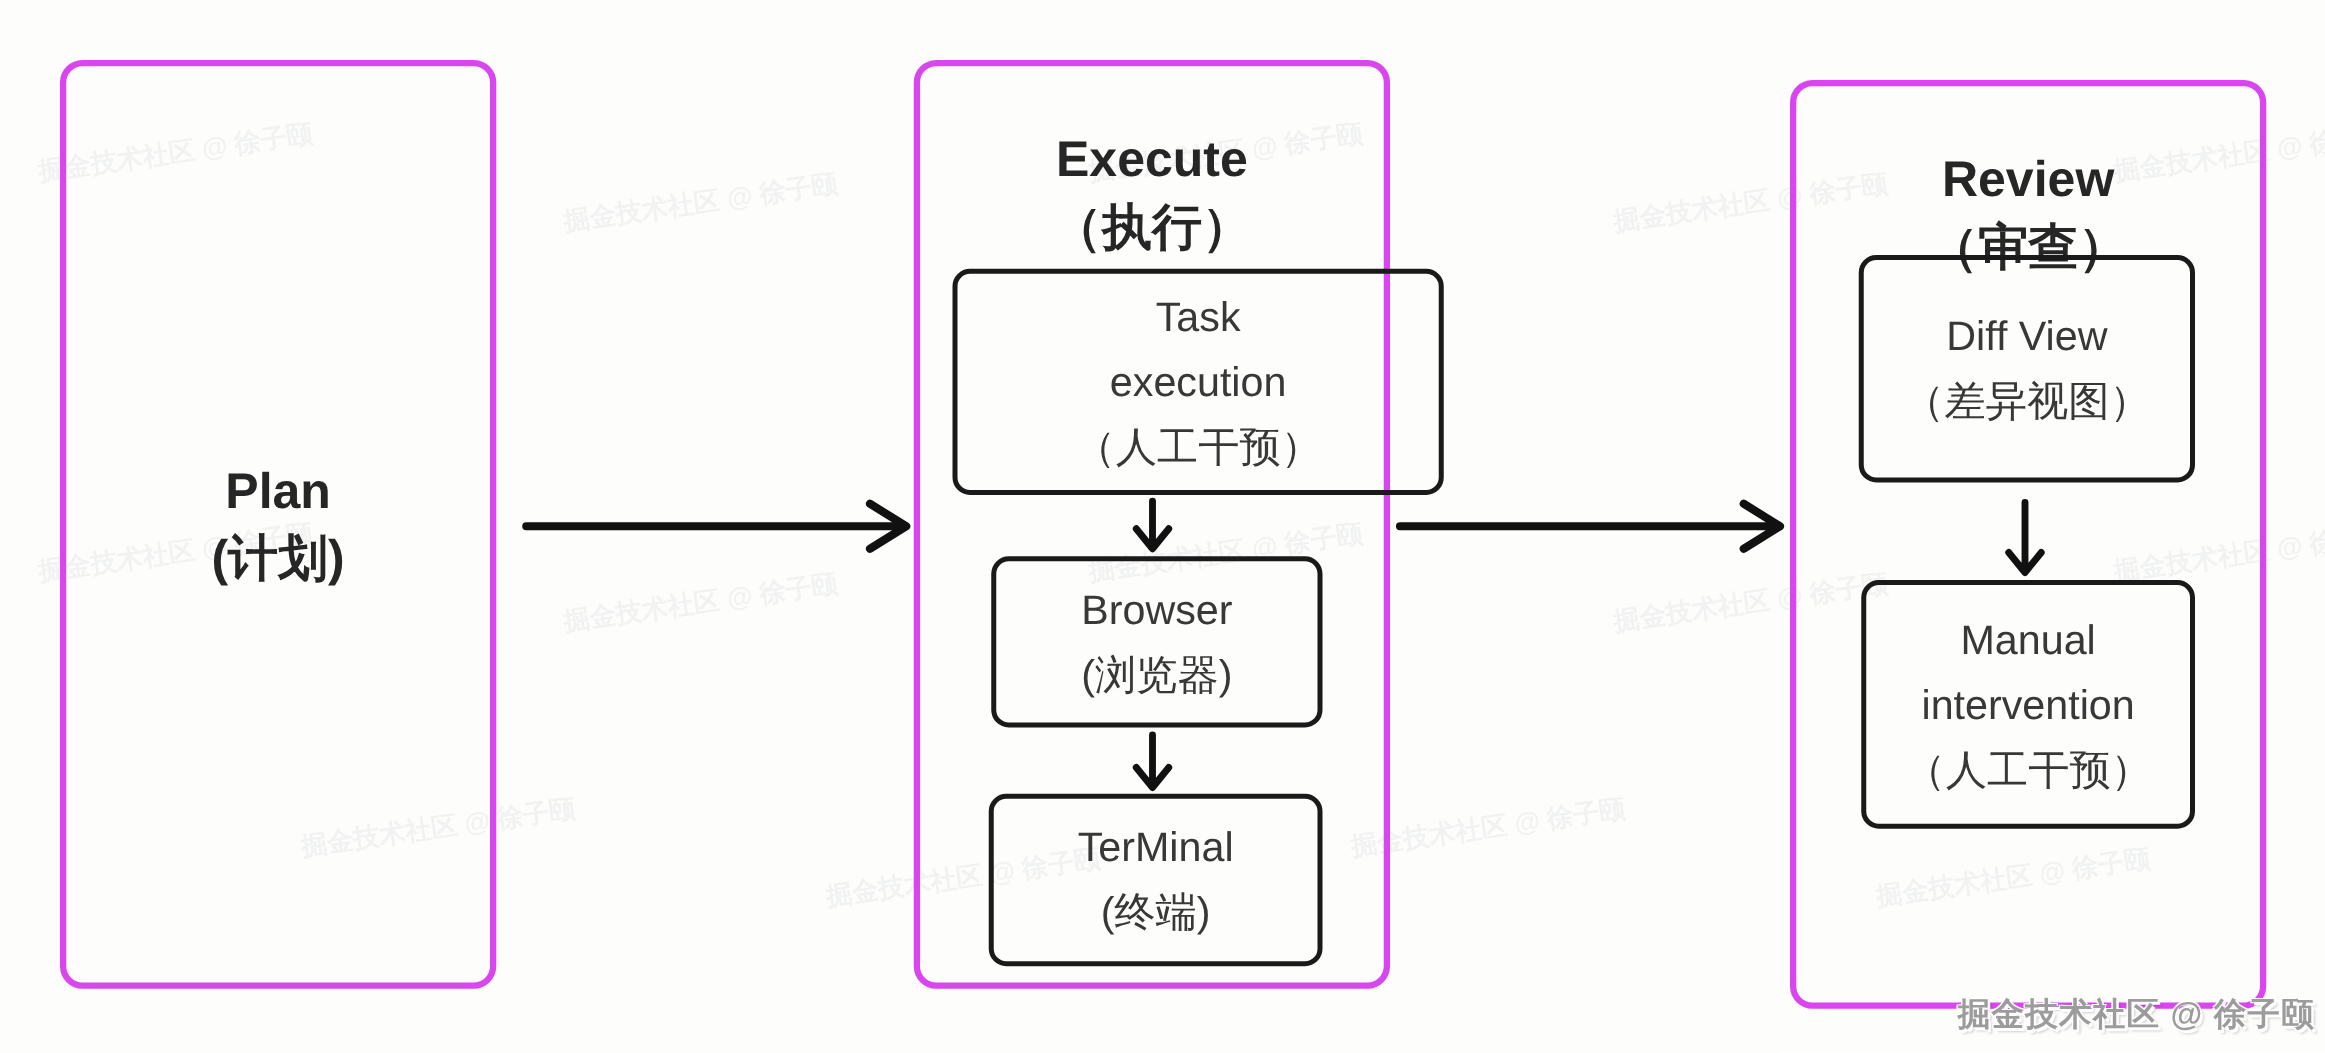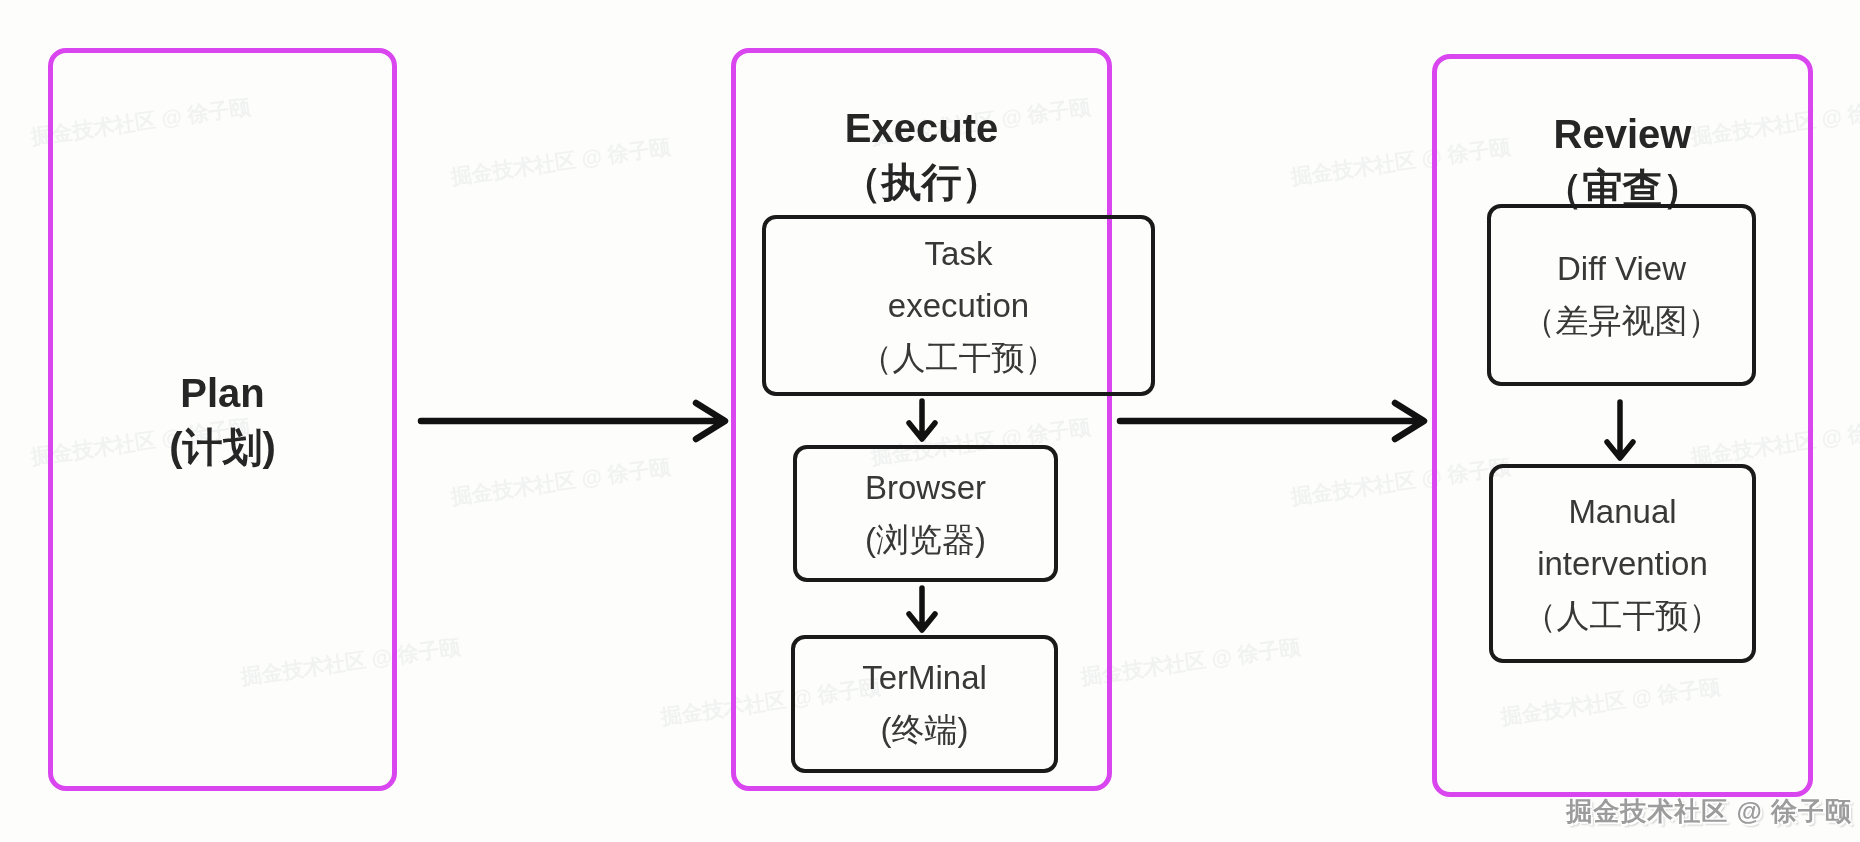--- a/index.html
+++ b/index.html
@@ -117,21 +117,21 @@
     </div>
   </div>
 
   <div class="outer-box execute" style="left:731px; top:48px;">
     <div class="title-block">
       <div>Execute</div>
       <div>（执行）</div>
     </div>
   </div>
 
-  <div class="outer-box review" style="left:1432px; top:54px;">
+  <div class="outer-box review" style="left:1432px; top:64px;">
     <div class="title-block">
       <div>Review</div>
       <div>（审查）</div>
     </div>
   </div>
 
   <div class="inner-box" style="left:762px; top:215px; width:393px; height:181px;">
     <div>Task</div>
     <div>execution</div>
     <div>（人工干预）</div>

